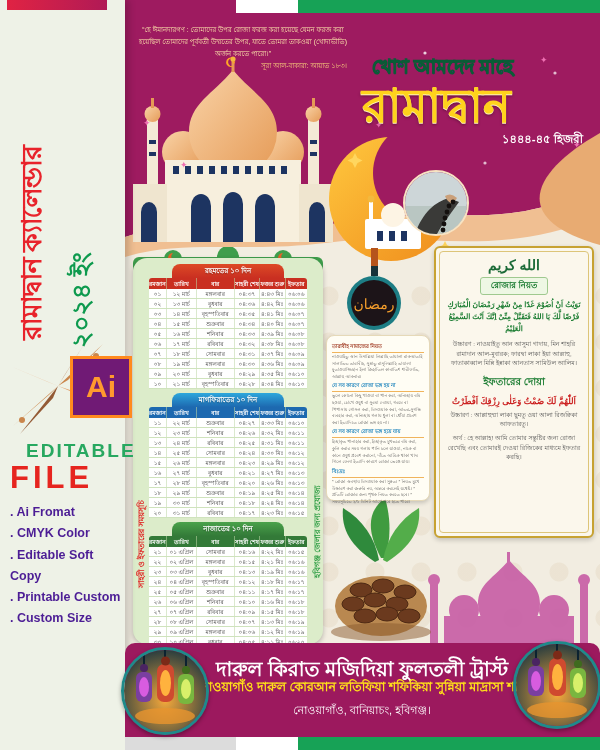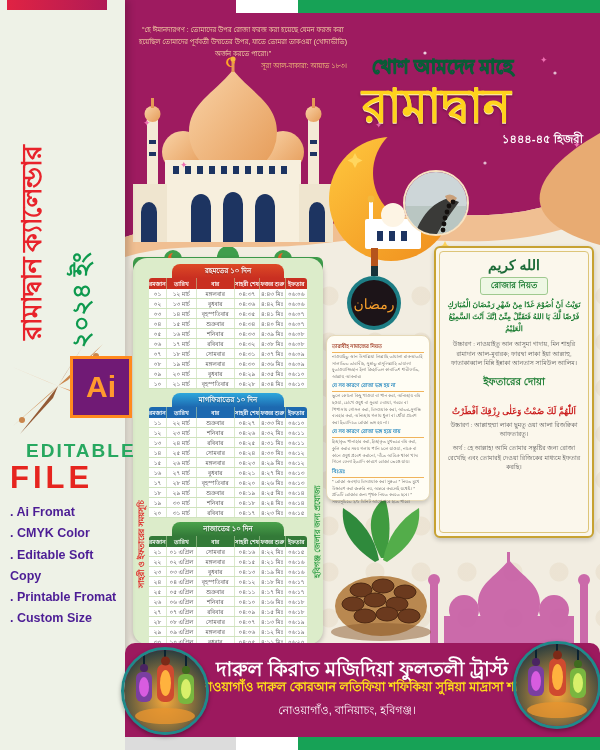--- a/index.html
+++ b/index.html
@@ -79,35 +79,35 @@
       border-radius:6px;z-index:3;box-sizing:border-box;box-shadow:0 2px 5px rgba(0,0,0,.2);}
   #dua-inner{position:absolute;inset:3px;border:1px solid #ddc579;border-radius:4px;padding:5px 7px;
       box-sizing:border-box;text-align:center;}
   #dua-arabic-header{font-size:14px;color:#1c6b38;font-weight:bold;}
   #dua-title{font-size:16px;font-weight:bold;color:#1e7e34;margin-top:2px;}
   #niyot-heading{display:inline-block;margin-top:4px;padding:1px 10px;border:1px solid #9fc98f;border-radius:3px;
       background:#eef7e4;color:#1e7e34;font-size:8.5px;font-weight:bold;}
   #niyot-arabic{margin-top:4px;font-size:7.5px;color:#1e7e34;line-height:1.6;font-weight:bold;}
   .dua-para{margin-top:4px;font-size:6.2px;color:#555;line-height:1.55;text-align:center;}
   #iftar-heading{margin-top:6px;font-size:10px;font-weight:bold;color:#1e7e34;}
-  #iftar-arabic{margin-top:15px;font-size:8.5px;color:#cc2222;font-weight:bold;}
+  #iftar-arabic{margin-top:5px;font-size:8.5px;color:#cc2222;font-weight:bold;}
 
   
   #dates-art{left:200px;top:498px;width:112px;height:146px;z-index:2;}
   #mosque-sil{left:293px;top:552px;width:182px;height:95px;z-index:1;opacity:.92;}
 
   
   #footer{left:0;top:643px;width:475px;height:94px;background:#9c195e;border-radius:10px 10px 0 0;z-index:6;}
   .lantern-circle{width:82px;height:82px;border-radius:50%;overflow:hidden;border:3px solid #1f8a8a;z-index:7;
       box-shadow:0 2px 4px rgba(0,0,0,.35);}
   #lantern-left{left:-4px;top:647px;}
   #lantern-right{left:388px;top:641px;}
   #footer-line1{left:72px;top:654px;width:330px;text-align:center;font-size:20px;font-weight:bold;color:#ffffff;z-index:7;}
   #footer-line2{left:52px;top:678px;width:372px;text-align:center;font-size:12.5px;font-weight:bold;color:#ffe01a;z-index:7;}
-  #footer-line3{left:57px;top:702px;width:330px;text-align:center;font-size:11px;color:#ffffff;z-index:7;}
+  #footer-line3{left:72px;top:702px;width:330px;text-align:center;font-size:11px;color:#ffffff;z-index:7;}
   #botbar-gray{left:0;top:737px;width:111px;height:13px;background:#dcdcdc;z-index:6;}
   #botbar-white{left:111px;top:737px;width:62px;height:13px;background:#ffffff;z-index:6;}
   #botbar-green{left:173px;top:737px;width:302px;height:13px;background:#17a256;z-index:6;}
 </style>
 </head>
 <body>
 
 <div id="canvas">
 
   <div id="sidebar" class="abs">
@@ -130,21 +130,21 @@
       </svg>
       <div id="ai-box" class="abs">Ai</div>
     </div>
 
     <div id="editable-label" class="abs">EDITABLE</div>
     <div id="file-label" class="abs">FILE</div>
     <div id="feature-list" class="abs">
       <div>. Ai Fromat</div>
       <div>. CMYK Color</div>
       <div>. Editable Soft Copy</div>
-      <div>. Printable Fromat</div>
+      <div>. Printable Custom</div>
       <div>. Custom Size</div>
     </div>
   </div>
 
   <div id="poster" class="abs">
 
     <div id="topbar-magenta" class="abs"></div>
     <div id="topbar-white" class="abs"></div>
     <div id="topbar-green" class="abs"></div>
 

